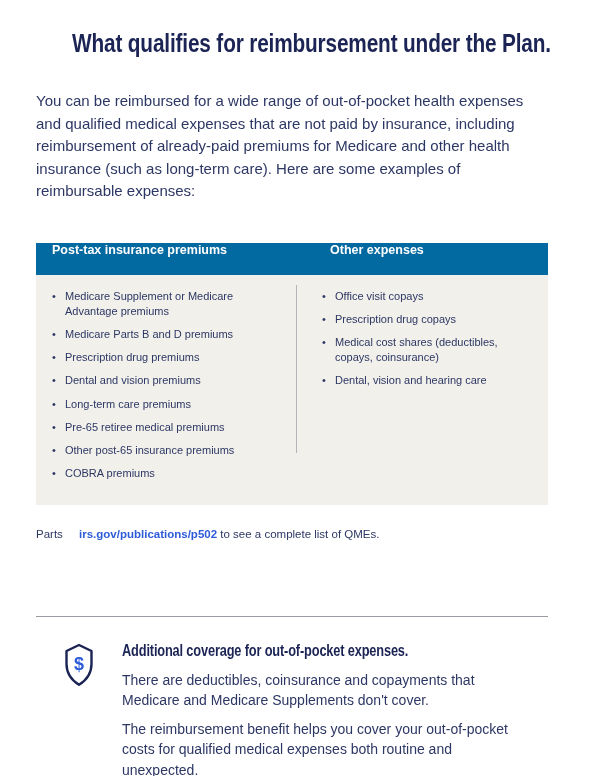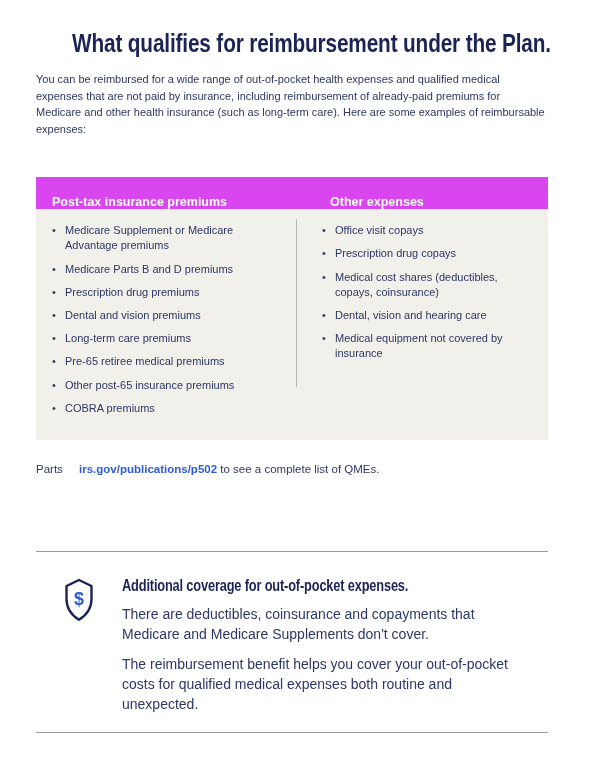--- a/index.html
+++ b/index.html
@@ -28,36 +28,36 @@
     margin-left: 36px;
   }
   .condensed {
     display: inline-block;
     transform: scaleX(0.80);
     transform-origin: left center;
     letter-spacing: -0.2px;
   }
   
   .intro {
-    margin-top: 14px;
-    font-size: 11px;
+    margin-top: 33px;
+    font-size: 15px;
     line-height: 1.5;
     color: #2d3764;
     width: 512px;
   }
   
   .qme-table {
     margin-top: 40px;
     width: 512px;
   }
   .qme-head {
     display: flex;
-    background: #d946ef;
+    background: #0369a1;
     height: 32px;
-    align-items: flex-end;
+    align-items: flex-start;
     gap: 44px;
   }
   .qme-head .cell {
     width: 50%;
     color: #ffffff;
     font-size: 12.5px;
     font-weight: 700;
     padding-left: 16px;
   }
   .qme-body {
@@ -181,21 +181,20 @@
           <li>Other post-65 insurance premiums</li>
           <li>COBRA premiums</li>
         </ul>
       </div>
       <div class="qme-col right">
         <ul>
           <li>Office visit copays</li>
           <li>Prescription drug copays</li>
           <li>Medical cost shares (deductibles, copays, coinsurance)</li>
           <li>Dental, vision and hearing care</li>
-          <li>Medical equipment not covered by insurance</li>
         </ul>
       </div>
     </div>
   </div>
 
   <p class="link-line"><span>Parts </span><a href="#">irs.gov/publications/p502</a><span> to see a complete list of QMEs.</span></p>
 
   <hr class="rule rule-1">
 
   <div class="info">

